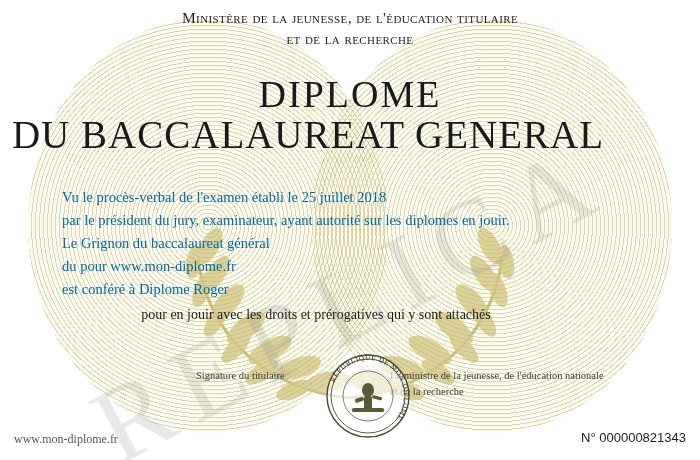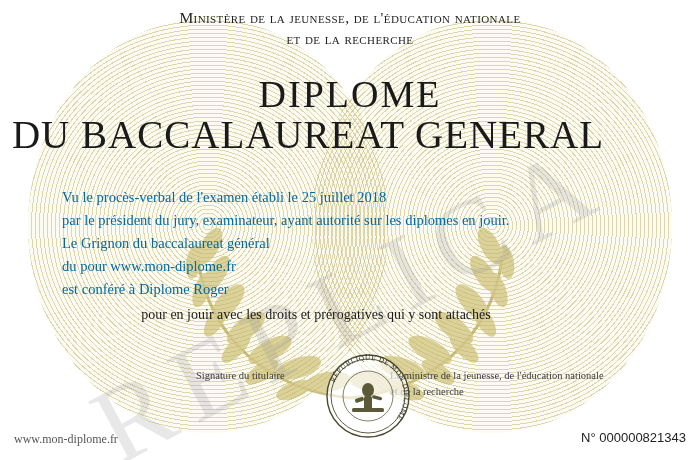--- a/index.html
+++ b/index.html
@@ -220,21 +220,21 @@
       <ellipse cx="334" cy="170" rx="19" ry="8" transform="rotate(58 334 170)"></ellipse>
       <ellipse cx="314" cy="198" rx="19" ry="8" transform="rotate(46 314 198)"></ellipse>
       <ellipse cx="288" cy="222" rx="19" ry="8" transform="rotate(34 288 222)"></ellipse>
       <ellipse cx="256" cy="240" rx="19" ry="8" transform="rotate(22 256 240)"></ellipse>
     </g>
   </svg>
 
   <div id="replica">REPLICA</div>
 
   <div id="ministry">
-    <span>Ministère de la jeunesse, de l'éducation nationale</span>
+    <span>Ministère de la jeunesse, de l'éducation titulaire</span>
     <span class="line2">et de la recherche</span>
   </div>
 
   <div id="title-main">DIPLOME</div>
   <div id="title-sub">DU BACCALAUREAT GENERAL</div>
 
   <div id="body-text">
     <div>Vu le procès-verbal de l'examen établi le 25 juillet 2018</div>
     <div>par le président du jury, examinateur, ayant autorité sur les diplomes en jouir.</div>
     <div>Le Grignon du baccalaureat général</div>

